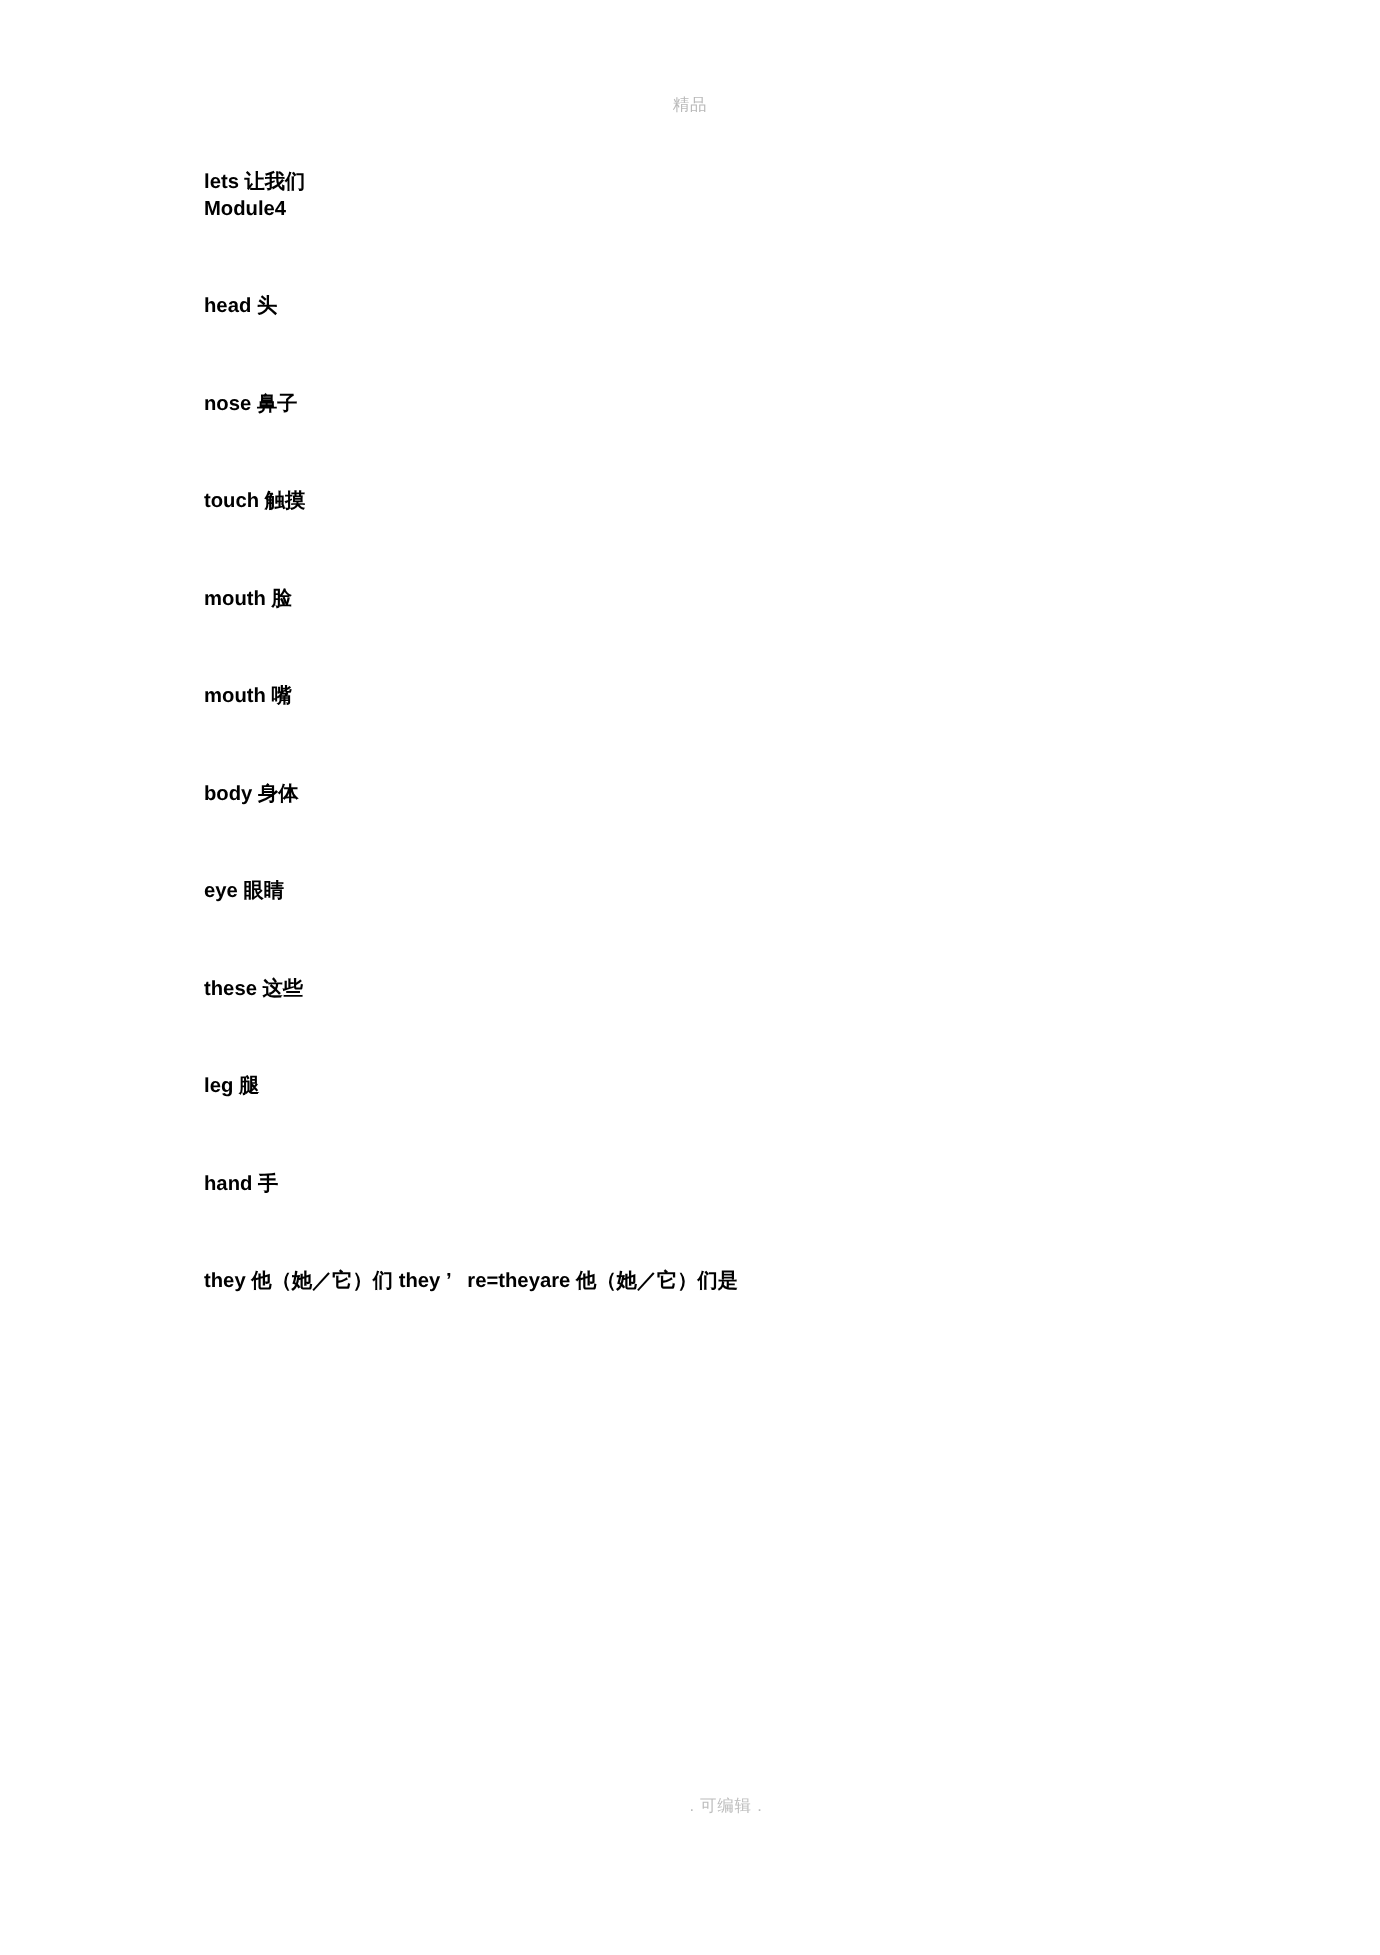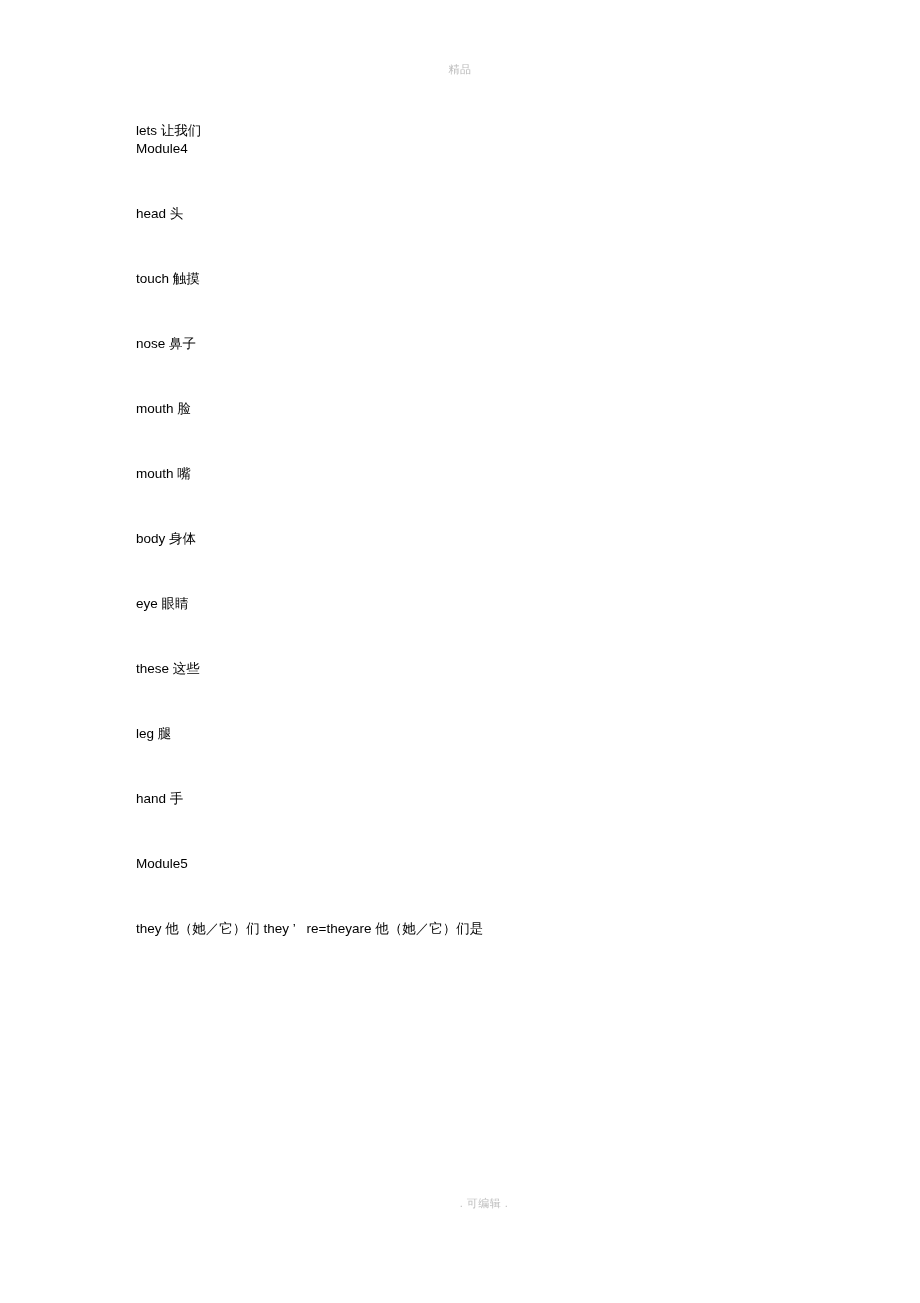--- a/index.html
+++ b/index.html
@@ -32,22 +32,23 @@
     width: 920px;
     text-align: center;
     font-size: 11px;
     color: #bdbdbd;
     letter-spacing: 0.5px;
     margin-left: 24px;
   }
   .content {
     position: absolute;
     left: 136px;
-    top: 122px;
+    top: 112px;
     width: 700px;
+    font-weight: bold;
   }
   .entry {
     font-size: 13.5px;
     line-height: 18px;
     color: #000000;
     margin: 0 0 47px 0;
     white-space: pre-wrap;
     word-break: keep-all;
   }
 </style>
@@ -59,42 +60,41 @@
   <div class="page-header">精品</div>
 
   <div class="content">
 
     <p class="entry" style="margin-bottom:0;">lets 让我们</p>
 
     <p class="entry">Module4</p>
 
     <p class="entry">head 头</p>
 
+    <p class="entry">nose 鼻子</p>
+
     <p class="entry">touch 触摸</p>
-
-    <p class="entry">nose 鼻子</p>
 
     <p class="entry">mouth 脸</p>
 
 
     <p class="entry">mouth 嘴</p>
 
     <p class="entry">body 身体</p>
 
     <p class="entry">eye 眼睛</p>
 
     <p class="entry">these 这些</p>
 
     <p class="entry">leg 腿</p>
 
     <p class="entry">hand 手</p>
 
 
 
-    <p class="entry">Module5</p>
 
     <p class="entry">they 他（她／它）们 they ’   re=theyare 他（她／它）们是</p>
 
   </div>
 
   <div class="page-footer">. 可编辑 .</div>
 
 </div>
 
 </body></html>

